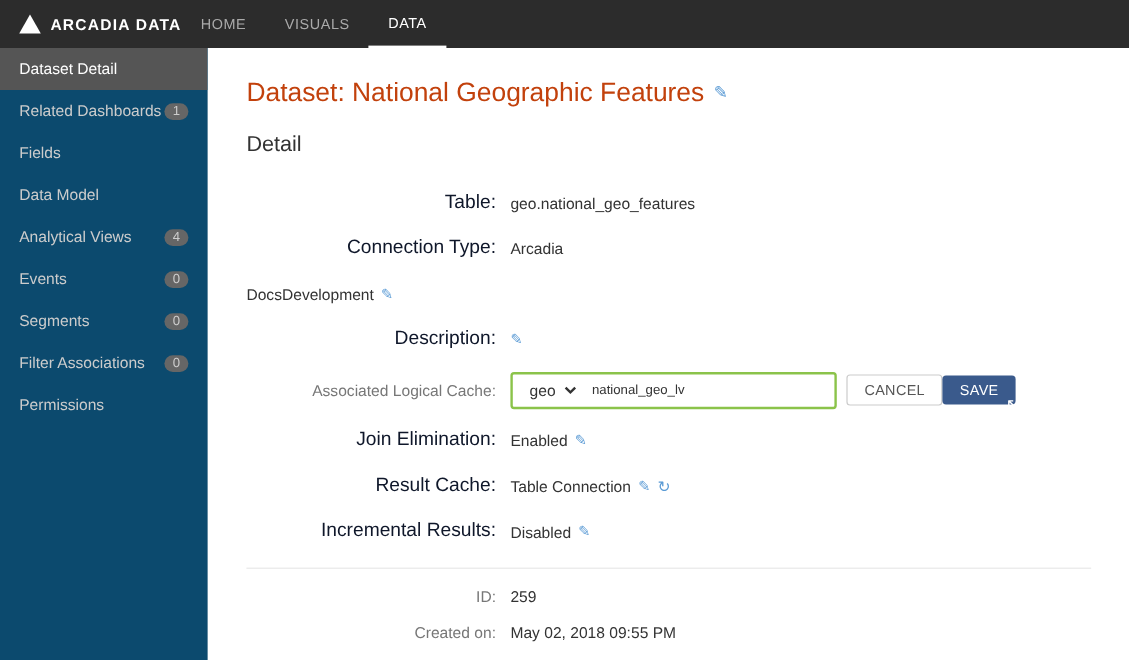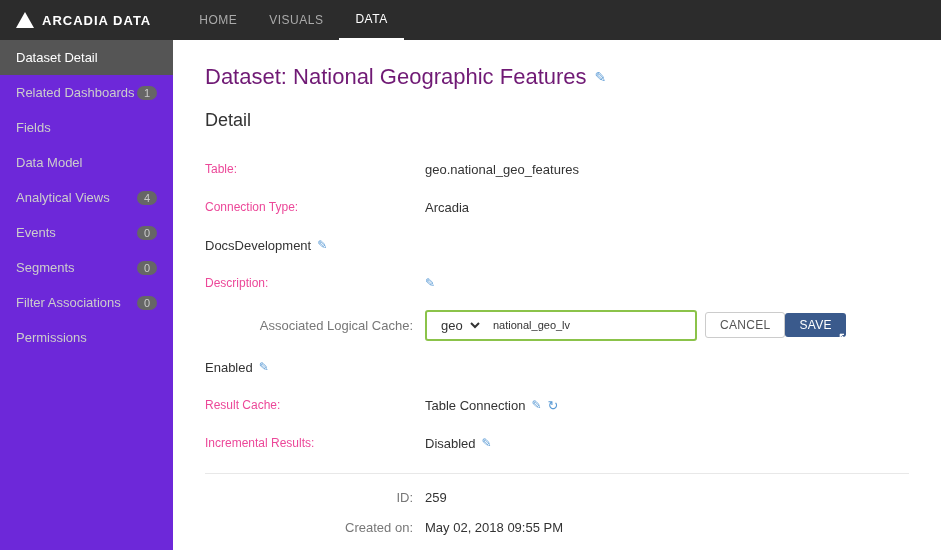--- a/index.html
+++ b/index.html
@@ -1,47 +1,47 @@
 <!DOCTYPE html>
 <html><head>
   <meta charset="utf-8">
   <style>
     * { box-sizing: border-box; margin: 0; padding: 0; }
     body { font-family: -apple-system, BlinkMacSystemFont, 'Segoe UI', Arial, sans-serif; font-size: 13px; background: #f5f5f5; color: #333; height: 550px; width: 941px; overflow: hidden; display: flex; flex-direction: column; }
 
     
     .top-nav { background: #2c2c2c; height: 40px; display: flex; align-items: center; padding: 0 16px; flex-shrink: 0; }
-    .logo-area { display: flex; align-items: center; gap: 8px; margin-right: 32px; }
+    .logo-area { display: flex; align-items: center; gap: 8px; }
     .logo-triangle { width: 0; height: 0; border-left: 9px solid transparent; border-right: 9px solid transparent; border-bottom: 16px solid white; }
     .logo-text { color: white; font-size: 13px; font-weight: 600; letter-spacing: 1px; }
     .nav-items { display: flex; gap: 0; }
     .nav-item { color: #aaa; font-size: 12px; font-weight: 400; letter-spacing: 0.5px; padding: 0 16px; height: 40px; display: flex; align-items: center; cursor: pointer; text-transform: uppercase; }
     .nav-item.active { color: white; border-bottom: 2px solid white; }
 
     
     .main-layout { display: flex; flex: 1; overflow: hidden; }
 
     
-    .sidebar { width: 173px; background: #6d28d9; flex-shrink: 0; overflow-y: auto; }
+    .sidebar { width: 173px; background: #0c4a6e; flex-shrink: 0; overflow-y: auto; }
     .sidebar-item { display: flex; align-items: center; justify-content: space-between; padding: 10px 16px; color: #ccc; cursor: pointer; font-size: 13px; }
     .sidebar-item.active { background: #555; color: white; }
     .sidebar-item .badge { background: #666; color: #ccc; border-radius: 10px; padding: 1px 7px; font-size: 11px; }
 
     
     .content { flex: 1; background: white; overflow-y: auto; padding: 24px 32px; }
 
     
     .page-title { display: flex; align-items: center; gap: 8px; margin-bottom: 20px; }
-    .page-title-text { font-size: 22px; font-weight: 300; color: #701a75; }
+    .page-title-text { font-size: 22px; font-weight: 300; color: #c2410c; }
     .edit-icon { color: #5b9bd5; cursor: pointer; font-size: 14px; }
 
     
     .section-title { font-size: 18px; font-weight: 400; color: #333; margin-bottom: 16px; padding-bottom: 8px; }
     .detail-row { display: flex; align-items: center; margin-bottom: 10px; min-height: 28px; }
-    .detail-label { width: 220px; text-align: left; color: #ec4899; font-size: 12px; padding-right: 12px; flex-shrink: 0; }
+    .detail-label { width: 220px; text-align: right; color: #0f172a; font-size: 16px; padding-right: 12px; flex-shrink: 0; }
     .detail-value { color: #333; font-size: 13px; display: flex; align-items: center; gap: 6px; }
     .detail-value .edit-icon { color: #5b9bd5; cursor: pointer; font-size: 12px; }
     .detail-value .refresh-icon { color: #5b9bd5; cursor: pointer; font-size: 13px; }
 
     
     .assoc-row { display: flex; align-items: center; margin-bottom: 10px; min-height: 36px; }
     .assoc-label { width: 220px; text-align: right; color: #777; font-size: 13px; padding-right: 12px; flex-shrink: 0; }
     .assoc-controls { display: flex; align-items: center; gap: 6px; border: 2px solid #8bc34a; border-radius: 3px; padding: 3px 6px; background: white; }
     .assoc-select { border: none; background: transparent; font-size: 13px; color: #333; outline: none; cursor: pointer; padding: 2px 4px; appearance: auto; }
     .assoc-input { border: none; background: transparent; font-size: 11px; color: #333; outline: none; padding: 2px 4px; width: 200px; }
@@ -158,20 +158,21 @@
         <input class="assoc-input" type="text" value="national_geo_lv" style="">
       </div>
       <button class="btn-cancel">CANCEL</button>
       <button class="btn-save">
         <span>SAVE</span>
         <span class="cursor-hand">↖</span>
       </button>
     </div>
 
     <div class="detail-row">
+      <div class="detail-label">Join Elimination:</div>
       <div class="detail-value">
         <span>Enabled</span>
         <span class="edit-icon">✎</span>
       </div>
     </div>
 
     <div class="detail-row">
       <div class="detail-label">Result Cache:</div>
       <div class="detail-value">
         <span>Table Connection</span>

